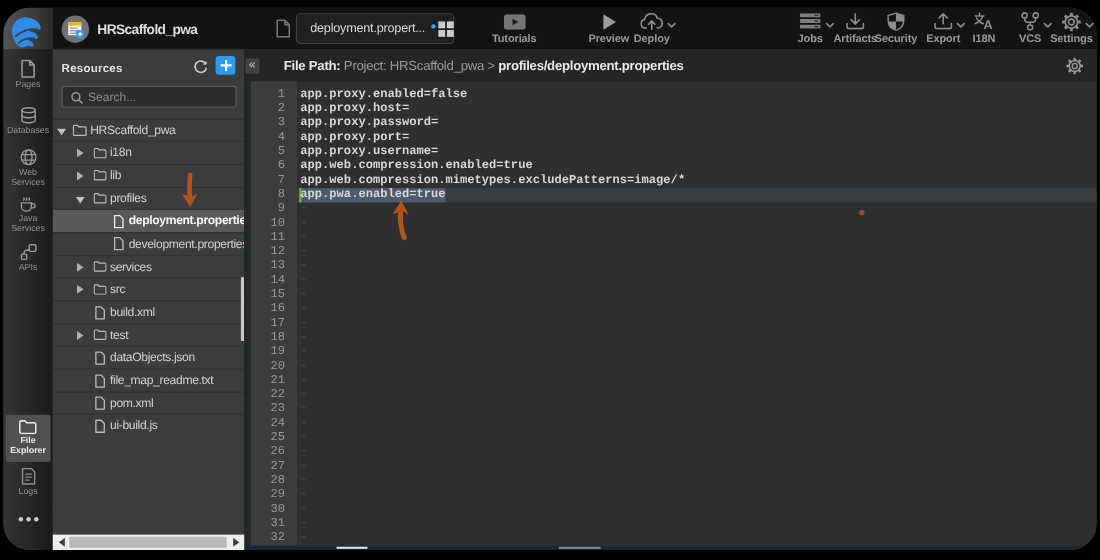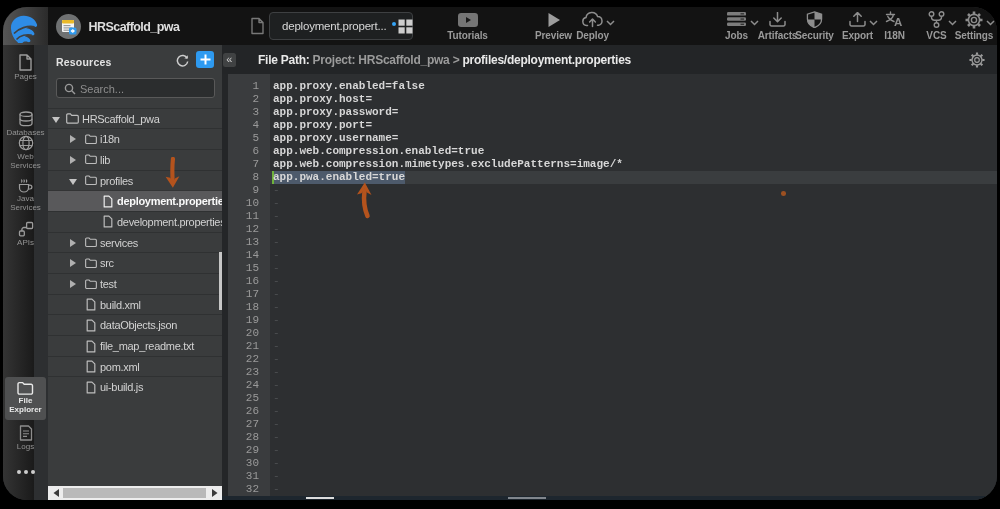--- a/index.html
+++ b/index.html
@@ -14,21 +14,21 @@
   #chip { position:absolute; left:53px; top:7px; width:25px; height:25px; border-radius:50%; background:#6f7172; }
   #projname { position:absolute; left:85.5px; top:13px; font-size:12.5px; font-weight:700; color:#dedede; letter-spacing:-0.55px; }
   .tbtn { position:absolute; top:0; height:38px; text-align:center; }
   .tlabel { position:absolute; width:100px; left:50%; margin-left:-50px; top:23px; font-size:10px; font-weight:700; color:#9a9a9a; letter-spacing:-0.1px; }
   .chev { position:absolute; }
   #tab { position:absolute; left:266px; top:4.5px; width:144px; height:28px; background:#1e2021;
      border:1px solid #3e4042; border-radius:4px; }
   #tab .tname { position:absolute; left:12px; top:7px; font-size:11.5px; color:#d8d8d8; letter-spacing:-0.2px; }
   #tab .dot { position:absolute; left:122px; top:9px; width:4px; height:4px; border-radius:50%; background:#35a3f5; }
   
-  #sidebar { position:absolute; left:0; top:38px; width:31px; height:455px;
+  #sidebar { position:absolute; left:0; top:38px; width:45px; height:455px;
      background:linear-gradient(to right,#343434,#1a1a1a);}
   #sidebar .sitem { position:absolute; left:0; width:45px; text-align:center; color:#9c9c9c; }
   #sidebar .slabel { font-size:8px; color:#939393; line-height:9px; margin-top:1px; }
   #fehl { position:absolute; left:2px; top:332px; width:41px; height:43px; background:#4f5051; border-radius:3px; }
   
   #resources { position:absolute; left:45px; top:38px; width:174px; height:455px; background:#3a3c3d; overflow:hidden;padding-left:38px; }
   #res-title { position:absolute; left:8px; top:11px; font-size:10.5px; font-weight:700; color:#e3e3e3; letter-spacing:0.2px; }
   #plusbtn { position:absolute; left:148px; top:5.5px; width:18px; height:17px; background:#2e9af0; border-radius:3px; }
   #searchbox { position:absolute; left:8px; top:33px; width:159px; height:20px; background:#2b2d2e;
      border:1px solid #595959; border-radius:3px; }
@@ -36,21 +36,21 @@
   #tree { position:absolute; left:0; top:62.5px; width:174px; }
   .trow { position:relative; width:174px; height:20.7px; border-top:1px solid rgba(47,48,49,.9); white-space:nowrap; overflow:hidden; }
   .trow .txt { position:absolute; top:4px; font-size:11px; letter-spacing:-0.3px; color:#d2d2d2; }
   .trow.sel { background:#59595b; }
   .trow.sel .txt { color:#fafafa; font-weight:700; }
   .exp-d { position:absolute; top:8px; width:0; height:0; border-left:4.5px solid transparent; border-right:4.5px solid transparent; border-top:6px solid #c4c4c4; }
   .exp-r { position:absolute; top:6px; width:0; height:0; border-top:4.5px solid transparent; border-bottom:4.5px solid transparent; border-left:6px solid #b0b0b0; }
   
   #editor { position:absolute; left:219px; top:38px; width:775px; height:455px; background:#2d2f31; }
   #filebar { position:absolute; left:0; top:0; width:775px; height:29px; background:#232527; }
-  #filebar .fp { position:absolute; left:36px; top:8px; font-size:12px; letter-spacing:-0.25px; color:#9b9b9b;font-weight:bold; }
+  #filebar .fp { position:absolute; left:36px; top:8px; font-size:12px; letter-spacing:-0.25px; color:#9b9b9b; }
   #collapsebtn { position:absolute; left:0.5px; top:7.5px; width:13.5px; height:14px; background:#404243; border-radius:2.5px;
      color:#d0d0d0; font-size:11px; text-align:center; line-height:13px; }
   #leftstrip { position:absolute; left:0; top:29px; width:6px; height:426px; background:#242628; }
   #gutter { position:absolute; left:6px; top:29px; width:42px; height:426px; background:#3a3c3e; }
   #gutter .ln { position:absolute; right:11px; width:30px; text-align:right;
      font-family:"Liberation Mono", monospace; font-size:11px; color:#9a9a9a; line-height:13px; }
   #activeline { position:absolute; left:48px; top:125.5px; width:727px; height:13px; background:#3a3d3f; }
   #code { position:absolute; left:51px; top:34.5px; font-family:"Liberation Mono", monospace;
      font-size:11px; font-weight:700; color:#d7d7d7; line-height:13px; white-space:pre; }
   #code .dim { color:#4e5153; font-weight:400; }
@@ -218,21 +218,21 @@
       <div class="tlabel">Settings</div>
     </div>
   </div>
   <div id="sidebar">
     <div class="sitem" style="top:9px">
       <svg style="margin:0 auto" width="15" height="17" viewBox="0 0 15 17">
         <path d="M2 1 h7 l4 4 v11 h-11 z M9 1 v4 h4" fill="none" stroke="#9c9c9c" stroke-width="1.4" stroke-linejoin="round"></path>
       </svg>
       <div class="slabel">Pages</div>
     </div>
-    <div class="sitem" style="top:66px">
+    <div class="sitem" style="top:52px">
       <svg style="margin:0 auto" width="16" height="16" viewBox="0 0 16 16">
         <g fill="none" stroke="#9c9c9c" stroke-width="1.3">
           <ellipse cx="8" cy="3.2" rx="6" ry="2.2"></ellipse>
           <path d="M2 3.2 v4.6 c0 1.2 2.7 2.2 6 2.2 s6-1 6-2.2 V3.2"></path>
           <path d="M2 7.8 v4.6 c0 1.2 2.7 2.2 6 2.2 s6-1 6-2.2 V7.8"></path>
         </g>
       </svg>
       <div class="slabel">Databases</div>
     </div>
     <div class="sitem" style="top:90px">
@@ -356,31 +356,31 @@
           <span class="txt" style="left:52px">services</span>
         </div>
       <div class="trow">
           <span class="exp-r" style="left:22px"></span>
           <svg class="abs" style="left:37px;top:4.5px" width="12" height="10.5" viewBox="0 0 13 11">
             <path d="M0.7 2 a1.1 1.1 0 0 1 1.1-1.1 h2.6 l1.3 1.4 h5.5 a1.1 1.1 0 0 1 1.1 1.1 v5.6 a1.1 1.1 0 0 1 -1.1 1.1 h-9.4 a1.1 1.1 0 0 1 -1.1-1.1 z" fill="none" stroke="#bdbdbd" stroke-width="1.2"></path>
           </svg>
           <span class="txt" style="left:52px">src</span>
         </div>
       <div class="trow">
+          <svg class="abs" style="left:38px;top:3.5px" width="10" height="13" viewBox="0 0 11 14">
+            <path d="M1.3 1 h5.2 l3.2 3.2 v8.8 h-8.4 z" fill="none" stroke="#bdbdbd" stroke-width="1.3" stroke-linejoin="round"></path>
+          </svg>
+          <span class="txt" style="left:52px">build.xml</span>
+        </div>
+      <div class="trow">
           <span class="exp-r" style="left:22px"></span>
           <svg class="abs" style="left:37px;top:4.5px" width="12" height="10.5" viewBox="0 0 13 11">
             <path d="M0.7 2 a1.1 1.1 0 0 1 1.1-1.1 h2.6 l1.3 1.4 h5.5 a1.1 1.1 0 0 1 1.1 1.1 v5.6 a1.1 1.1 0 0 1 -1.1 1.1 h-9.4 a1.1 1.1 0 0 1 -1.1-1.1 z" fill="none" stroke="#bdbdbd" stroke-width="1.2"></path>
           </svg>
           <span class="txt" style="left:52px">test</span>
-        </div>
-      <div class="trow">
-          <svg class="abs" style="left:38px;top:3.5px" width="10" height="13" viewBox="0 0 11 14">
-            <path d="M1.3 1 h5.2 l3.2 3.2 v8.8 h-8.4 z" fill="none" stroke="#bdbdbd" stroke-width="1.3" stroke-linejoin="round"></path>
-          </svg>
-          <span class="txt" style="left:52px">build.xml</span>
         </div>
       <div class="trow">
           <svg class="abs" style="left:38px;top:3.5px" width="10" height="13" viewBox="0 0 11 14">
             <path d="M1.3 1 h5.2 l3.2 3.2 v8.8 h-8.4 z" fill="none" stroke="#bdbdbd" stroke-width="1.3" stroke-linejoin="round"></path>
           </svg>
           <span class="txt" style="left:52px">dataObjects.json</span>
         </div>
       <div class="trow">
           <svg class="abs" style="left:38px;top:3.5px" width="10" height="13" viewBox="0 0 11 14">
             <path d="M1.3 1 h5.2 l3.2 3.2 v8.8 h-8.4 z" fill="none" stroke="#bdbdbd" stroke-width="1.3" stroke-linejoin="round"></path>

